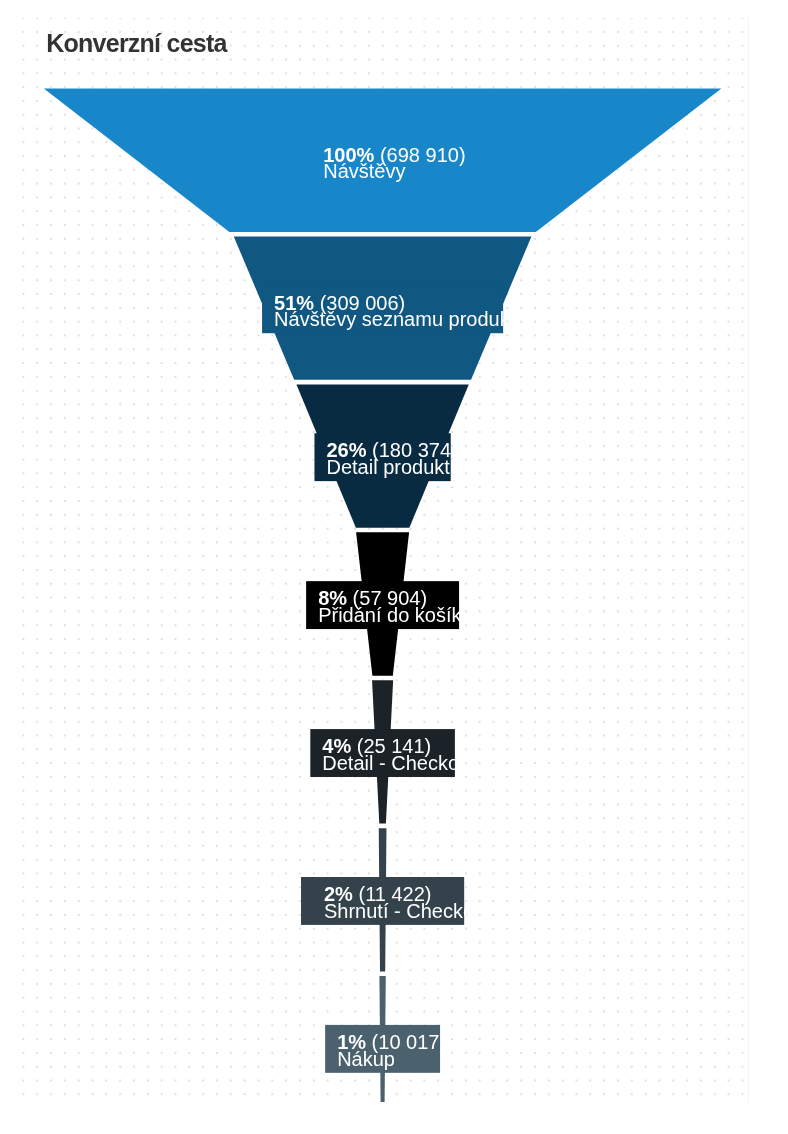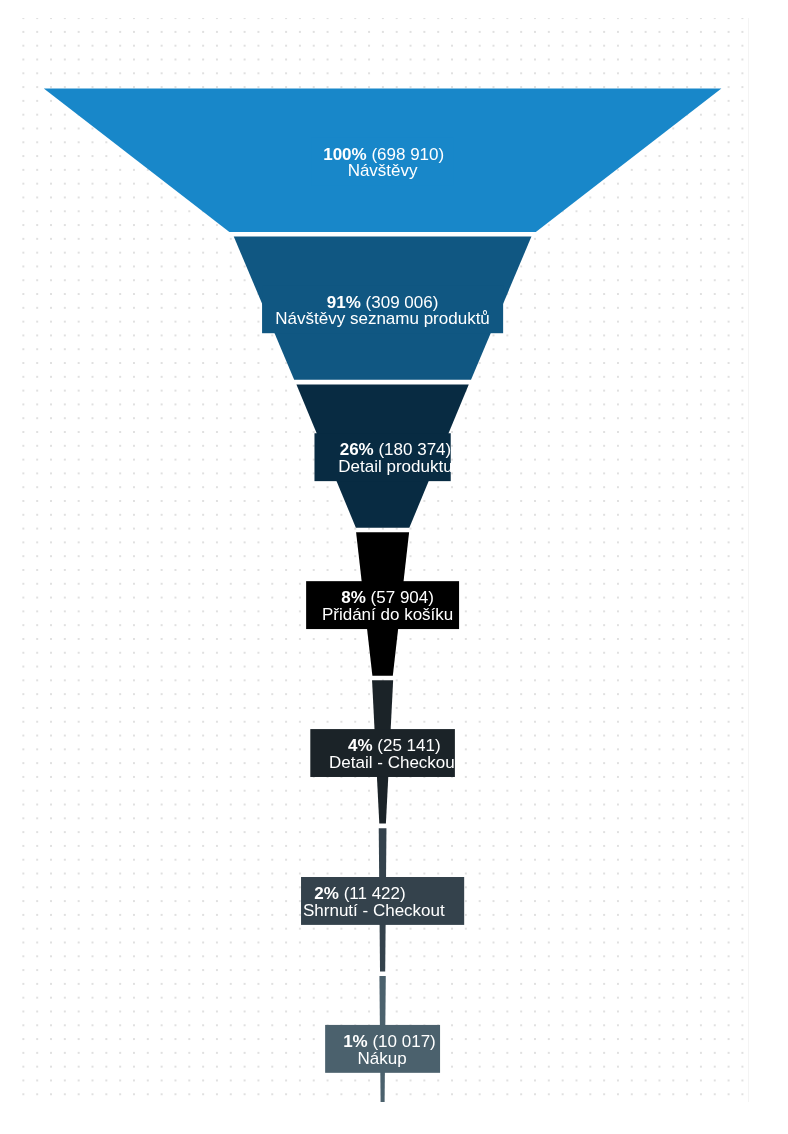--- a/index.html
+++ b/index.html
@@ -8,31 +8,32 @@
        font-family:"Liberation Sans",sans-serif;}
   #stage{position:relative;width:788px;height:1134px;overflow:hidden;
          transform:translateZ(0);-webkit-font-smoothing:antialiased;}
   #dots{position:absolute;left:16px;top:18px;width:732px;height:1084px;
         box-shadow:1px 0 0 0 #f4f4f4;
         background-image:radial-gradient(circle at center, #e0e0e0 1.15px, rgba(255,255,255,0) 1.4px);
         background-size:13.83px 13.8px;background-position:0.45px -6.8px;}
   #title{position:absolute;left:46.3px;top:32.7px;font-size:25px;font-weight:bold;color:#333333;
          letter-spacing:-0.76px;line-height:20px;white-space:nowrap;}
   svg#funnel{position:absolute;left:0;top:0;width:788px;height:1102px;display:block;}
-  .lbl{position:absolute;text-align:center;color:#ffffff;font-size:17px;line-height:16.4px;
+  .lbl{position:absolute;color:#ffffff;font-size:20px;line-height:16.4px;
        white-space:nowrap;padding:9.2px 12px 6.8px;box-sizing:border-box;}
   .lbl .pct{font-weight:bold;}
 </style>
 </head>
 <body>
 
 <div id="stage">
 
   <div id="dots"></div>
 
+  <div id="title">Konverzní cesta</div>
 
   <svg id="funnel" viewBox="0 0 788 1102" width="788" height="1102">
     <polygon points="43.80000000000001,88.6 721.4000000000001,88.6 535.823973,231.9 229.376027,231.9" fill="#1887c9"></polygon>
     <polygon points="233.754735,236.51999999999998 531.4452650000001,236.51999999999998 471.019968,379.82 294.18003200000004,379.82" fill="#105782"></polygon>
     <polygon points="296.42376,384.43999999999994 468.77624000000003,384.43999999999994 409.32148500000005,527.74 355.878515,527.74" fill="#082b42"></polygon>
     <polygon points="356.089575,532.36 409.110425,532.36 392.815037,675.6600000000001 372.384963,675.6600000000001" fill="#000000"></polygon>
     <polygon points="372.05221500000005,680.28 393.147785,680.28 385.903314,823.5799999999999 379.296686,823.5799999999999" fill="#1b2328"></polygon>
     <polygon points="378.73623000000003,828.1999999999999 386.46377,828.1999999999999 385.19559300000003,971.5 380.004407,971.5" fill="#34424c"></polygon>
     <polygon points="379.420635,976.12 385.77936500000004,976.12 384.43875405,1119.42 380.76124595000005,1119.42" fill="#4b616d"></polygon>
     <rect x="311.21500000000003" y="137.4" width="142.77" height="47.9" fill="#1887c9"></rect>
@@ -45,43 +46,43 @@
   </svg>
 
   <div id="labels">
 
     <div class="lbl" style="left: 311.215px; top: 137.4px; width: 142.77px; height: 47.9px;">
       <div><span class="pct">100%</span> <span>(698 910)</span></div>
       <div>Návštěvy</div>
     </div>
 
     <div class="lbl" style="left: 262.07px; top: 285.32px; width: 241.06px; height: 47.9px;">
-      <div><span class="pct">91%</span> <span>(309 006)</span></div>
+      <div><span class="pct">51%</span> <span>(309 006)</span></div>
       <div>Návštěvy seznamu produktů</div>
     </div>
 
     <div class="lbl" style="left: 314.475px; top: 433.24px; width: 162px; height: 47.9px;">
       <div><span class="pct">26%</span> <span>(180 374)</span></div>
       <div>Detail produktu</div>
     </div>
 
     <div class="lbl" style="left: 306.13px; top: 581.16px; width: 163px; height: 47.9px;">
       <div><span class="pct">8%</span> <span>(57 904)</span></div>
       <div>Přidání do košíku</div>
     </div>
 
     <div class="lbl" style="left: 310.31px; top: 729.08px; width: 168px; height: 47.9px;">
       <div><span class="pct">4%</span> <span>(25 141)</span></div>
       <div>Detail - Checkout</div>
     </div>
 
-    <div class="lbl" style="left: 291px; top: 877px; width: 138px; height: 47.9px;">
+    <div class="lbl" style="left: 312px; top: 877px; width: 138px; height: 47.9px;">
       <div><span class="pct">2%</span> <span>(11 422)</span></div>
       <div>Shrnutí - Checkout</div>
     </div>
 
-    <div class="lbl" style="left: 325.14px; top: 1024.92px; width: 102px; height: 47.9px; margin-left: 6px;">
+    <div class="lbl" style="left: 325.14px; top: 1024.92px; width: 102px; height: 47.9px;">
       <div><span class="pct">1%</span> <span>(10 017)</span></div>
       <div>Nákup</div>
     </div>
 
   </div>
 </div>
 
 </body></html>

